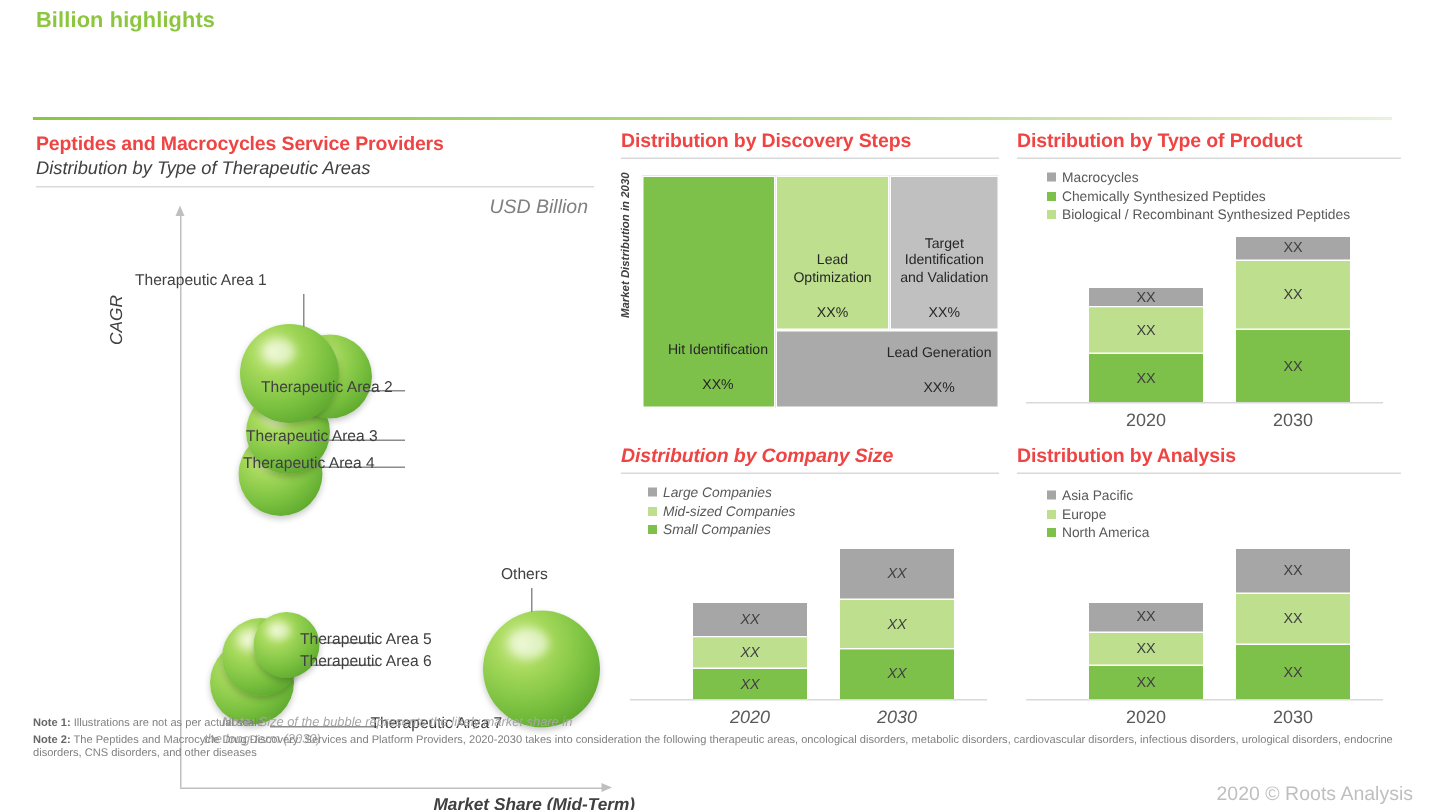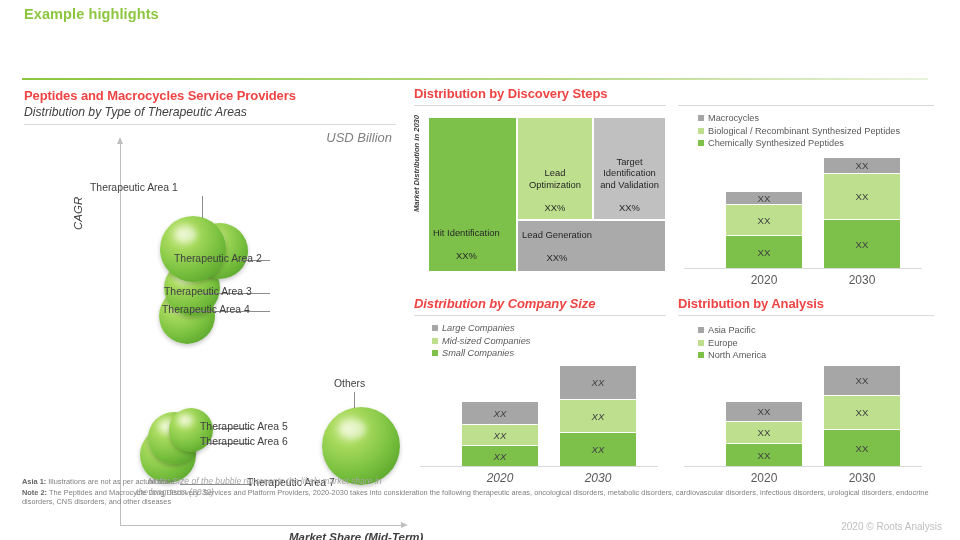--- a/index.html
+++ b/index.html
@@ -85,21 +85,21 @@
   
   .tm-panel{position:absolute;left:414px;top:86px;width:252px;height:200px;}
   .tm-rule{position:absolute;left:0;top:19px;width:252px;}
   .tm-ylabel{
     position:absolute;left:-2px;top:126px;font-size:7.6px;font-style:italic;
     font-weight:bold;color:#404040;transform:rotate(-90deg);transform-origin:left top;
     white-space:nowrap;
   }
   .tm-box{position:absolute;left:14px;top:31px;width:238px;height:155px;}
   .tm-cell{position:absolute;box-sizing:border-box;border:1px solid #ffffff;
-    display:flex;align-items:center;justify-content:flex-start;text-align:center;
+    display:flex;align-items:center;justify-content:flex-end;text-align:center;
     font-size:9.4px;line-height:11.4px;color:#262626;}
   .tm-cell span{display:block;padding:0 2px;}
 
   
   .bar-panel{position:absolute;}
   .bp-rule{position:absolute;left:0;top:19px;}
   .legend{position:absolute;font-size:9.2px;color:#595959;line-height:12.6px;}
   .legend .row{display:flex;align-items:center;gap:4px;white-space:nowrap;}
   .swatch{width:6px;height:6px;flex:0 0 6px;display:inline-block;}
   .plot{position:absolute;}
@@ -108,28 +108,28 @@
   .seg{box-sizing:border-box;display:flex;align-items:center;justify-content:center;
     font-size:9.6px;color:#404040;border-bottom:1px solid #ffffff;}
   .seg:last-child{border-bottom:none;}
   .xtick{position:absolute;font-size:12px;color:#595959;text-align:center;width:76px;}
 
   
   .notes{position:absolute;left:22px;top:477px;width:912px;font-size:7.4px;
     line-height:9.6px;color:#808080;}
   .notes b{font-weight:bold;color:#666;}
   .notes .n1{margin-bottom:1px;}
-  .copyright{position:absolute;right:18px;top:521px;font-size:10px;color:#bfbfbf;}
+  .copyright{position:absolute;right:18px;top:521px;font-size:13px;color:#bfbfbf;}
 </style>
 </head>
 <body>
 
 <div class="slide">
 
-  <div class="hdr-kicker">Example highlights</div>
+  <div class="hdr-kicker">Billion highlights</div>
   <div class="hdr-rule"></div>
 
   <div class="bub-panel">
     <div class="panel-title bub-title">Peptides and Macrocycles Service Providers</div>
     <div class="bub-subtitle">Distribution by Type of Therapeutic Areas</div>
     <div class="panel-rule bub-rule"></div>
     <div class="bub-units">USD Billion</div>
 
     <div class="axis-y"></div>
     <div class="axis-x"></div>
@@ -202,34 +202,35 @@
       <div class="tm-cell" style="left:89px;top:103px;width:149px;height:52px;background:#AAAAAA;">
         <span>
           <span>Lead Generation</span><br>
           <span>XX%</span>
         </span>
       </div>
     </div>
   </div>
 
   <div class="bar-panel" style="left:678px;top:86px;width:256px;height:210px;">
+    <div class="panel-title">Distribution by Type of Product</div>
     <div class="panel-rule bp-rule" style="width:256px;"></div>
 
     <div class="legend" style="left:20px;top:26px;">
       <div class="row">
         <i class="swatch" style="background:#A6A6A6;"></i>
         <span>Macrocycles</span>
       </div>
       <div class="row">
+        <i class="swatch" style="background:#7DC14B;"></i>
+        <span>Chemically Synthesized Peptides</span>
+      </div>
+      <div class="row">
         <i class="swatch" style="background:#BEE08E;"></i>
         <span>Biological / Recombinant Synthesized Peptides</span>
-      </div>
-      <div class="row">
-        <i class="swatch" style="background:#7DC14B;"></i>
-        <span>Chemically Synthesized Peptides</span>
       </div>
     </div>
 
     <div class="plot" style="left:6px;top:70px;width:250px;height:140px;">
       <div class="baseline" style="left:0;top:112px;width:238px;"></div>
 
       <div class="bar" style="left:42px;top:36px;">
         <div class="seg" style="height:13px;background:#A6A6A6;">
           <span>XX</span>
         </div>
@@ -355,21 +356,21 @@
         </div>
       </div>
 
       <div class="xtick" style="left:42px;top:113px;">2020</div>
       <div class="xtick" style="left:140px;top:113px;">2030</div>
     </div>
   </div>
 
   <div class="notes">
     <div class="n1">
-      <b>Asia 1:</b>
+      <b>Note 1:</b>
       <span>Illustrations are not as per actual scale</span>
     </div>
     <div>
       <b>Note 2:</b>
       <span>The Peptides and Macrocycle Drug Discovery: Services and Platform Providers, 2020-2030 takes into consideration the following therapeutic areas, oncological disorders, metabolic disorders, cardiovascular disorders, infectious disorders, urological disorders, endocrine disorders, CNS disorders, and other diseases</span>
     </div>
   </div>
 
   <div class="copyright">2020 © Roots Analysis</div>
 

